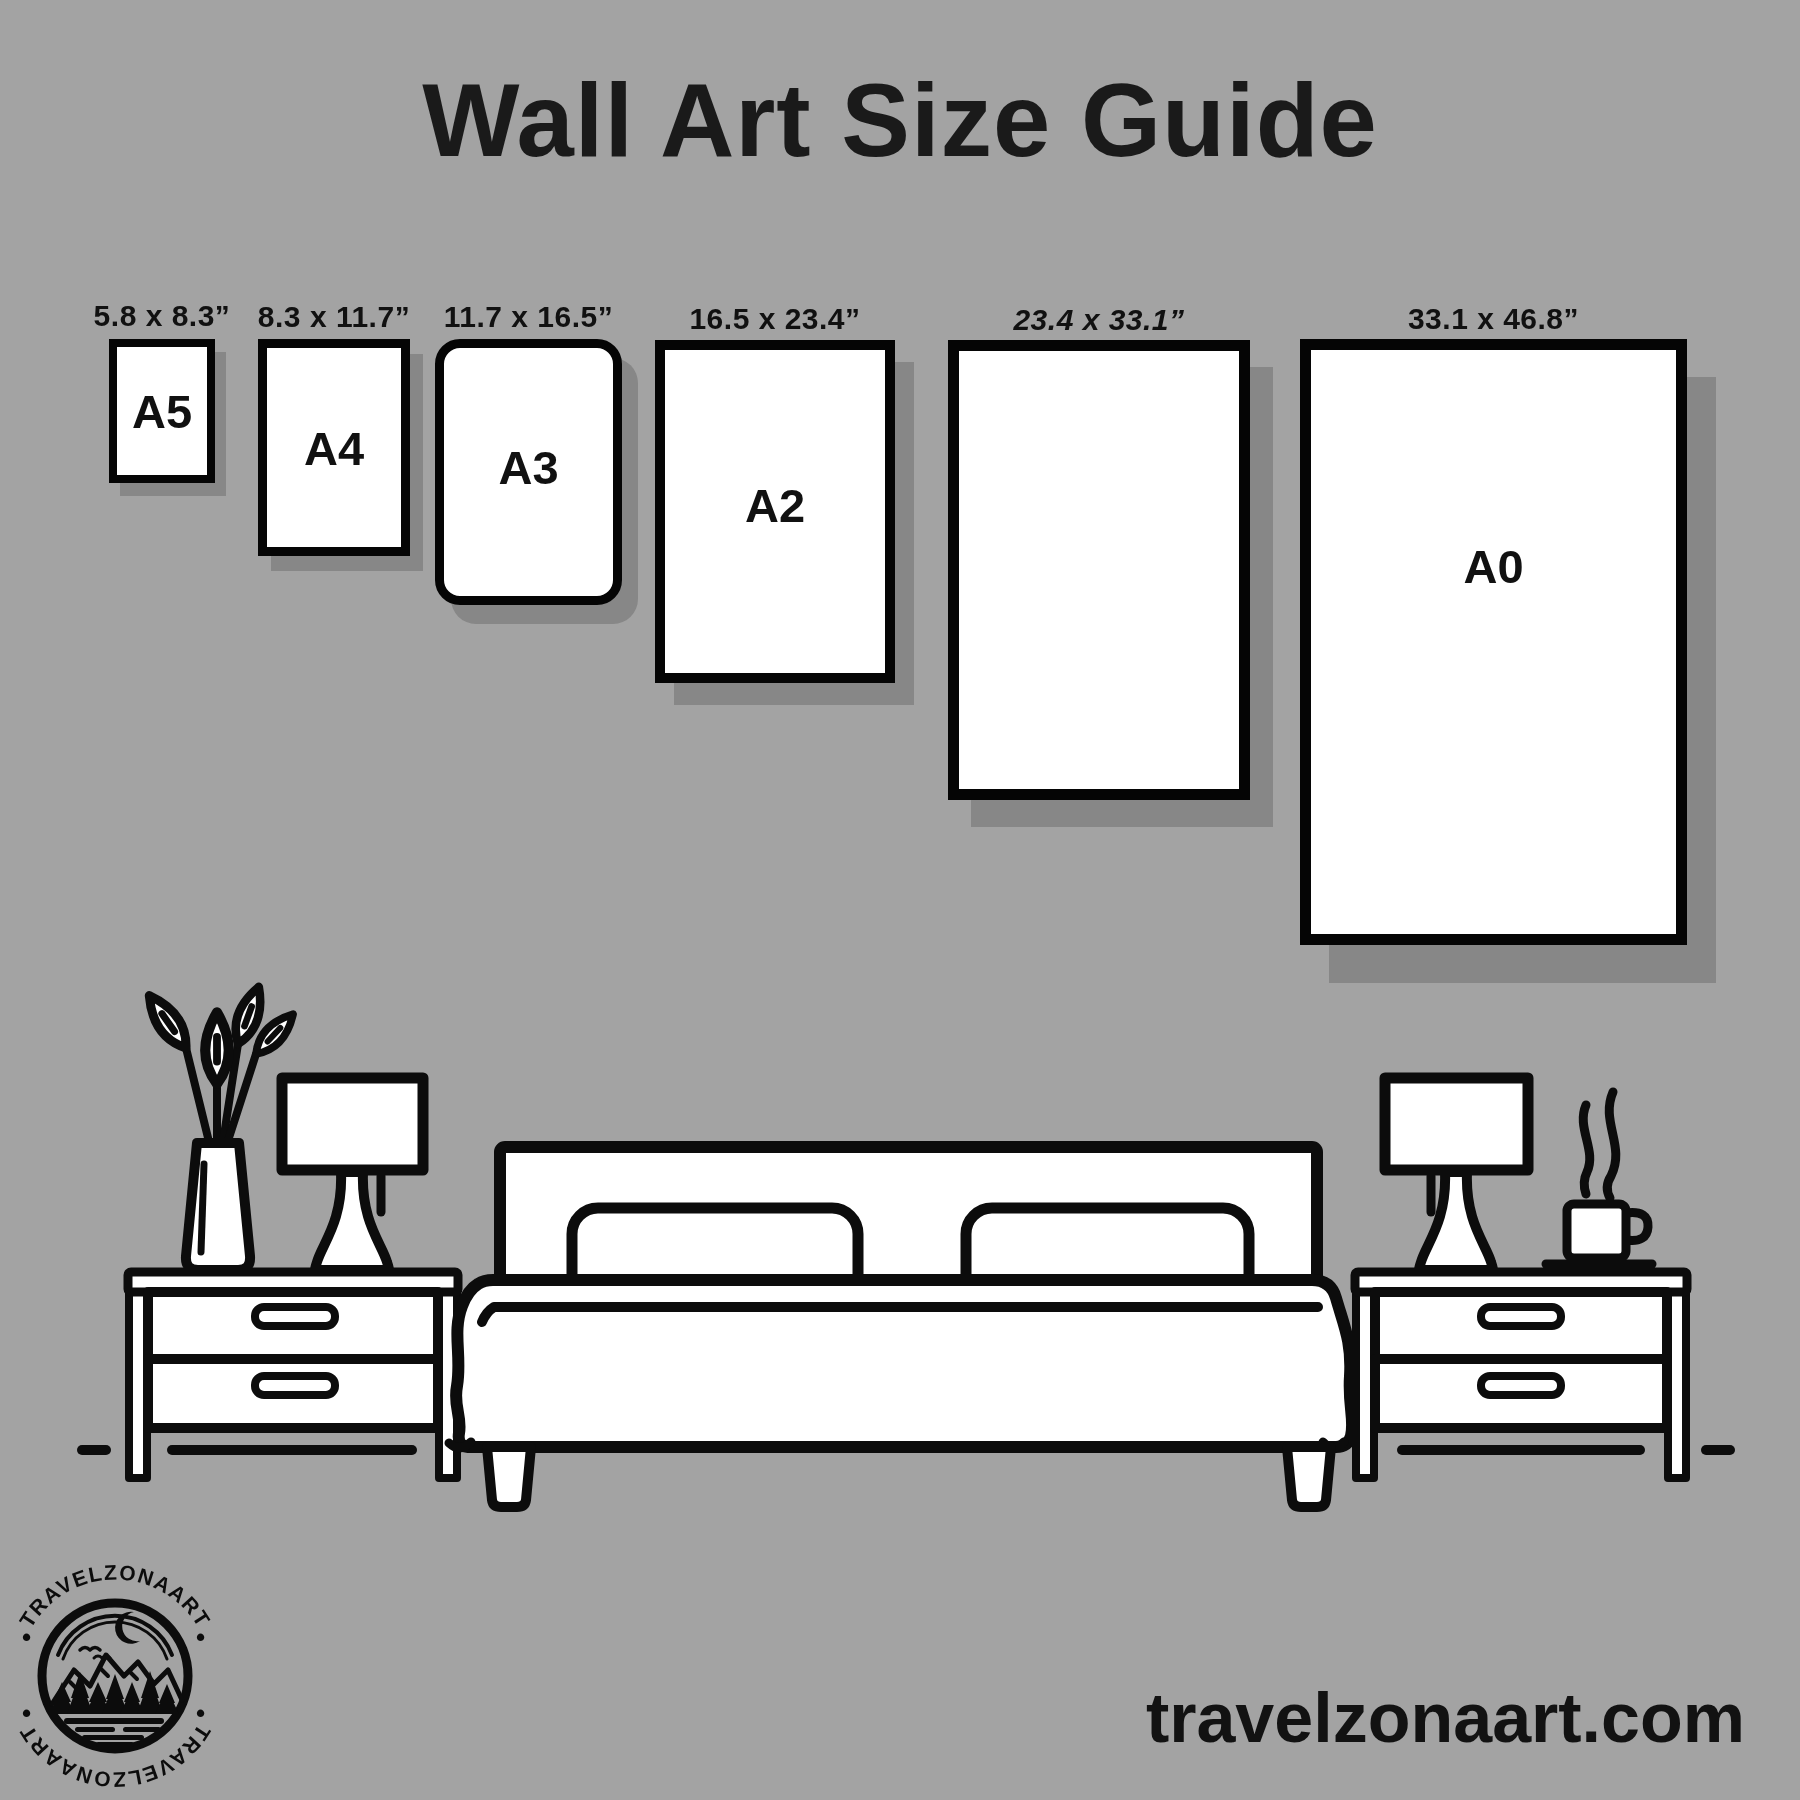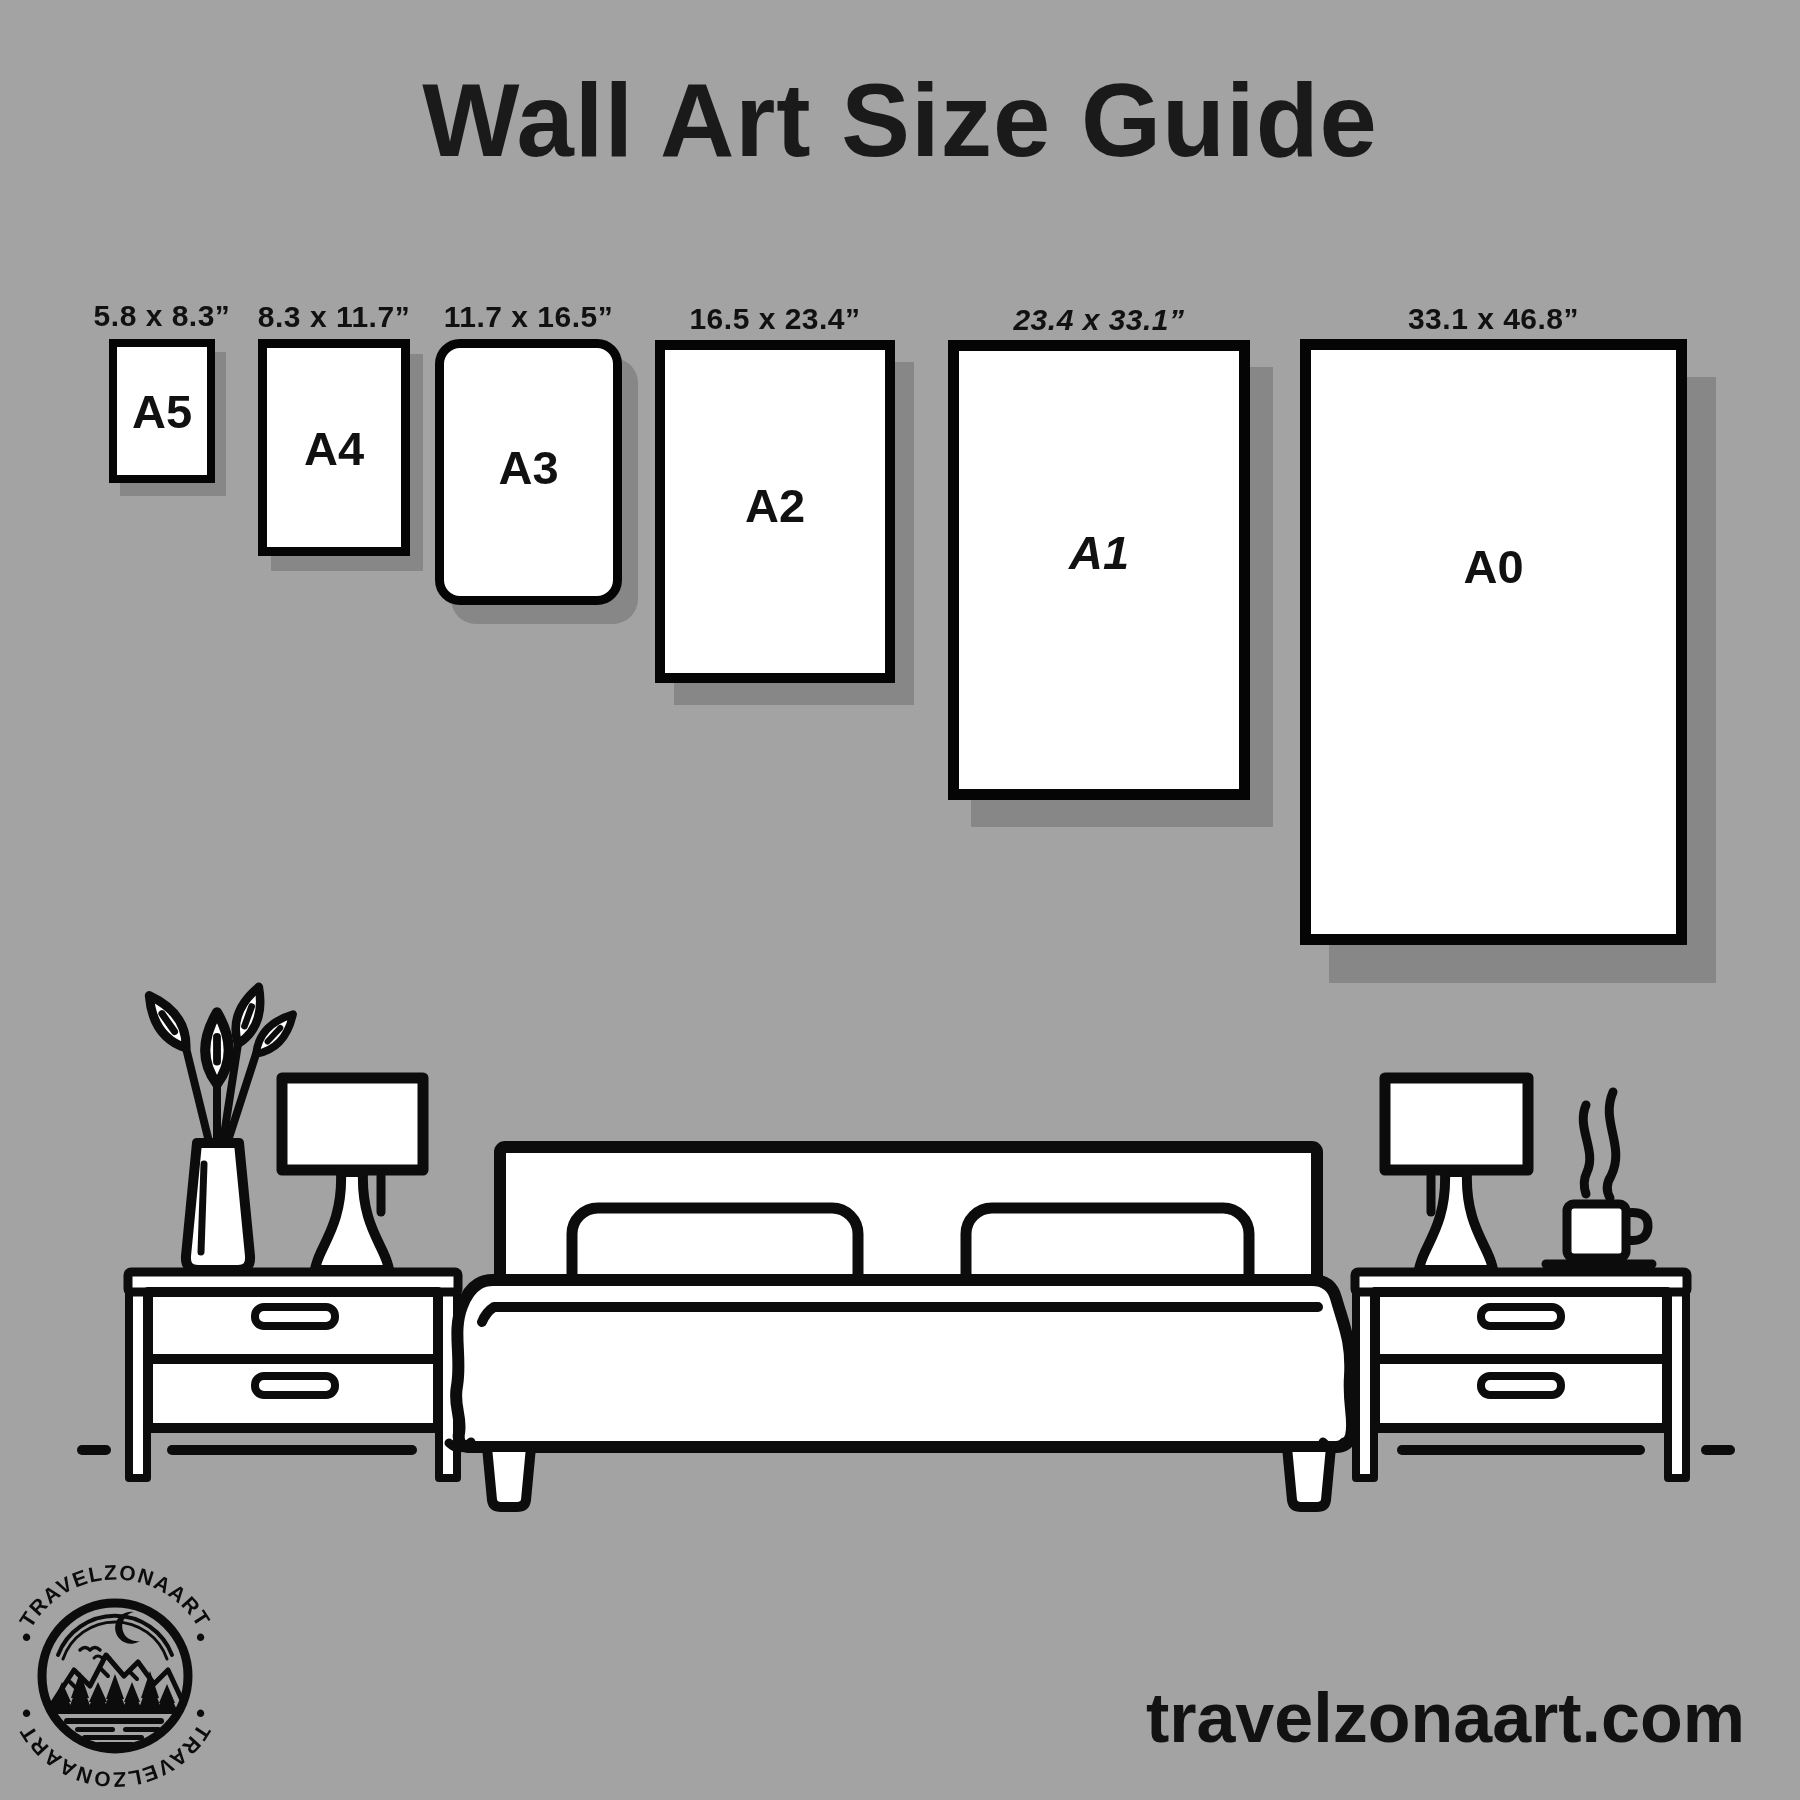--- a/index.html
+++ b/index.html
@@ -56,21 +56,20 @@
       <span class="letter" style="top: 48%;">A3</span>
     </div>
 
     <div class="frame" style="left: 655px; top: 340px; width: 240px; height: 343px; border-width: 10px; box-shadow: rgb(135, 135, 135) 19px 22px 0px 0px;">
       <span class="size-label">16.5 x 23.4”</span>
       <span class="letter" style="top: 48%;">A2</span>
     </div>
 
     <div class="frame" style="left: 948px; top: 340px; width: 302px; height: 460px; border-width: 11px; box-shadow: rgb(135, 135, 135) 23px 27px 0px 0px; font-style: italic;">
       <span class="size-label">23.4 x 33.1”</span>
-      <span class="letter" style="top: 46%;">A1</span>
     </div>
 
     <div class="frame" style="left: 1300px; top: 339px; width: 387px; height: 606px; border-width: 11px; box-shadow: rgb(135, 135, 135) 29px 38px 0px 0px;">
       <span class="size-label">33.1 x 46.8”</span>
       <span class="letter" style="top: 37%;">A0</span>
     </div>
   </div>
 
   <svg class="scene-svg" width="1800" height="580" viewBox="0 950 1800 580" fill="none" stroke="#0c0c0c" stroke-linecap="round" stroke-linejoin="round">
 

